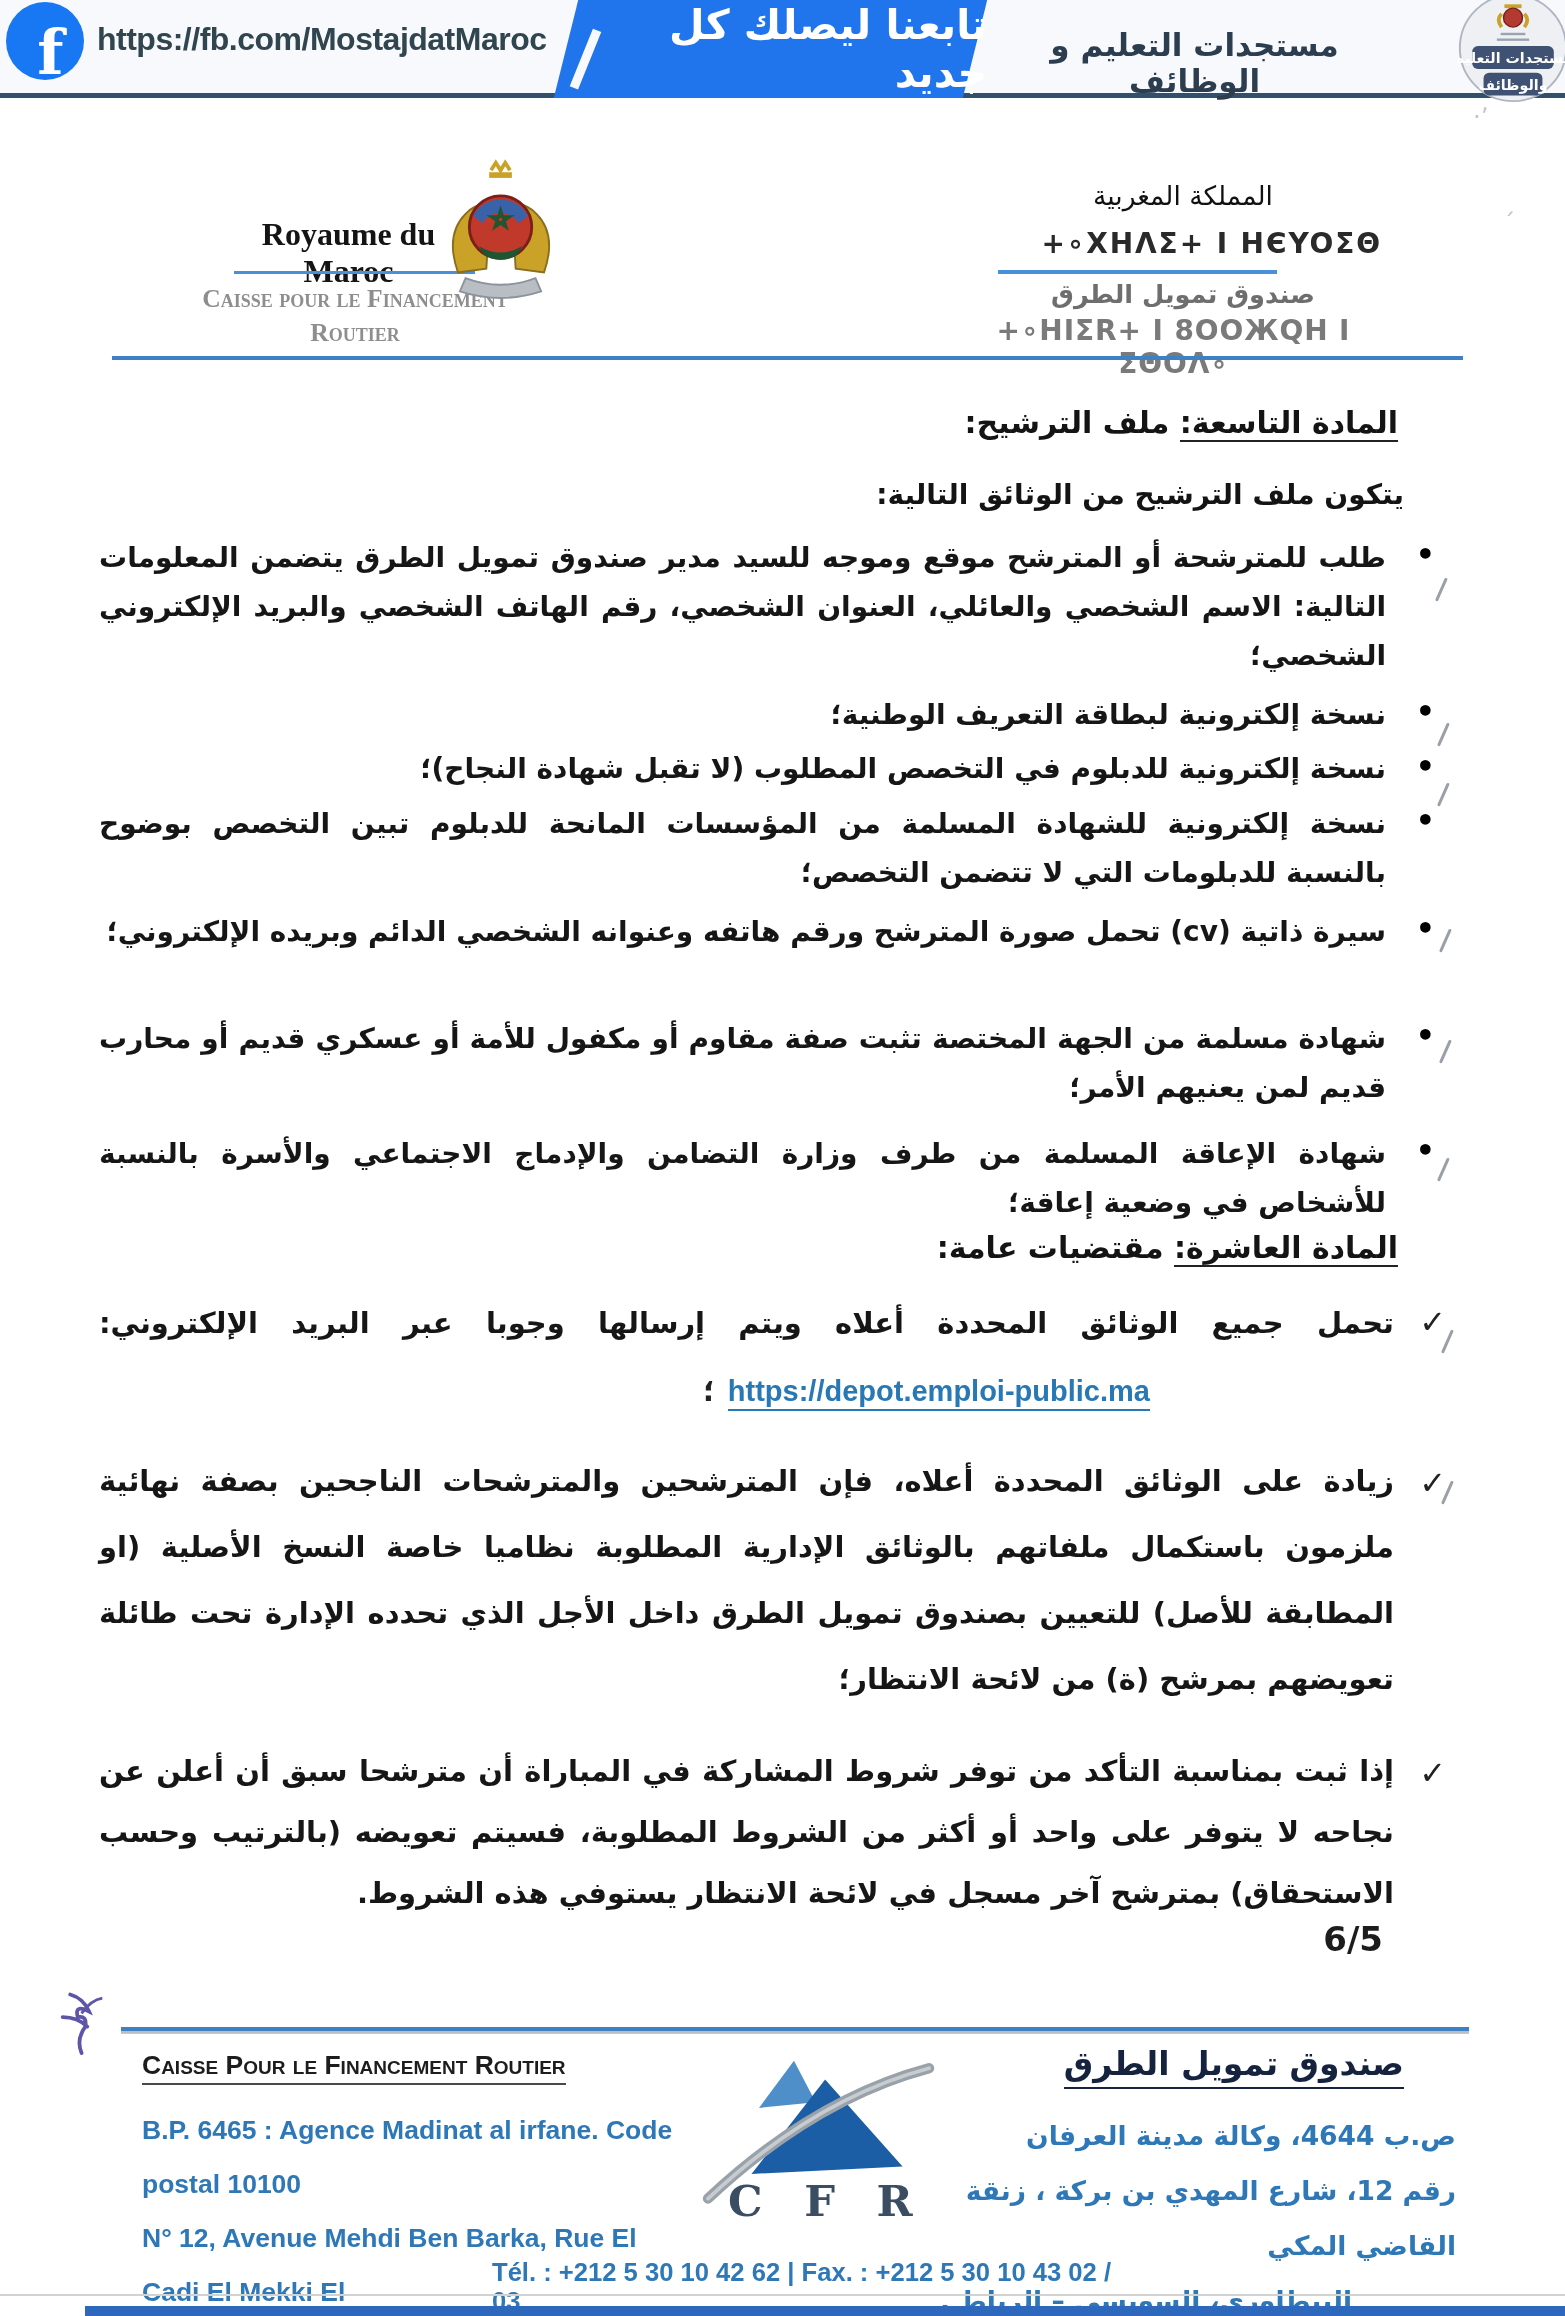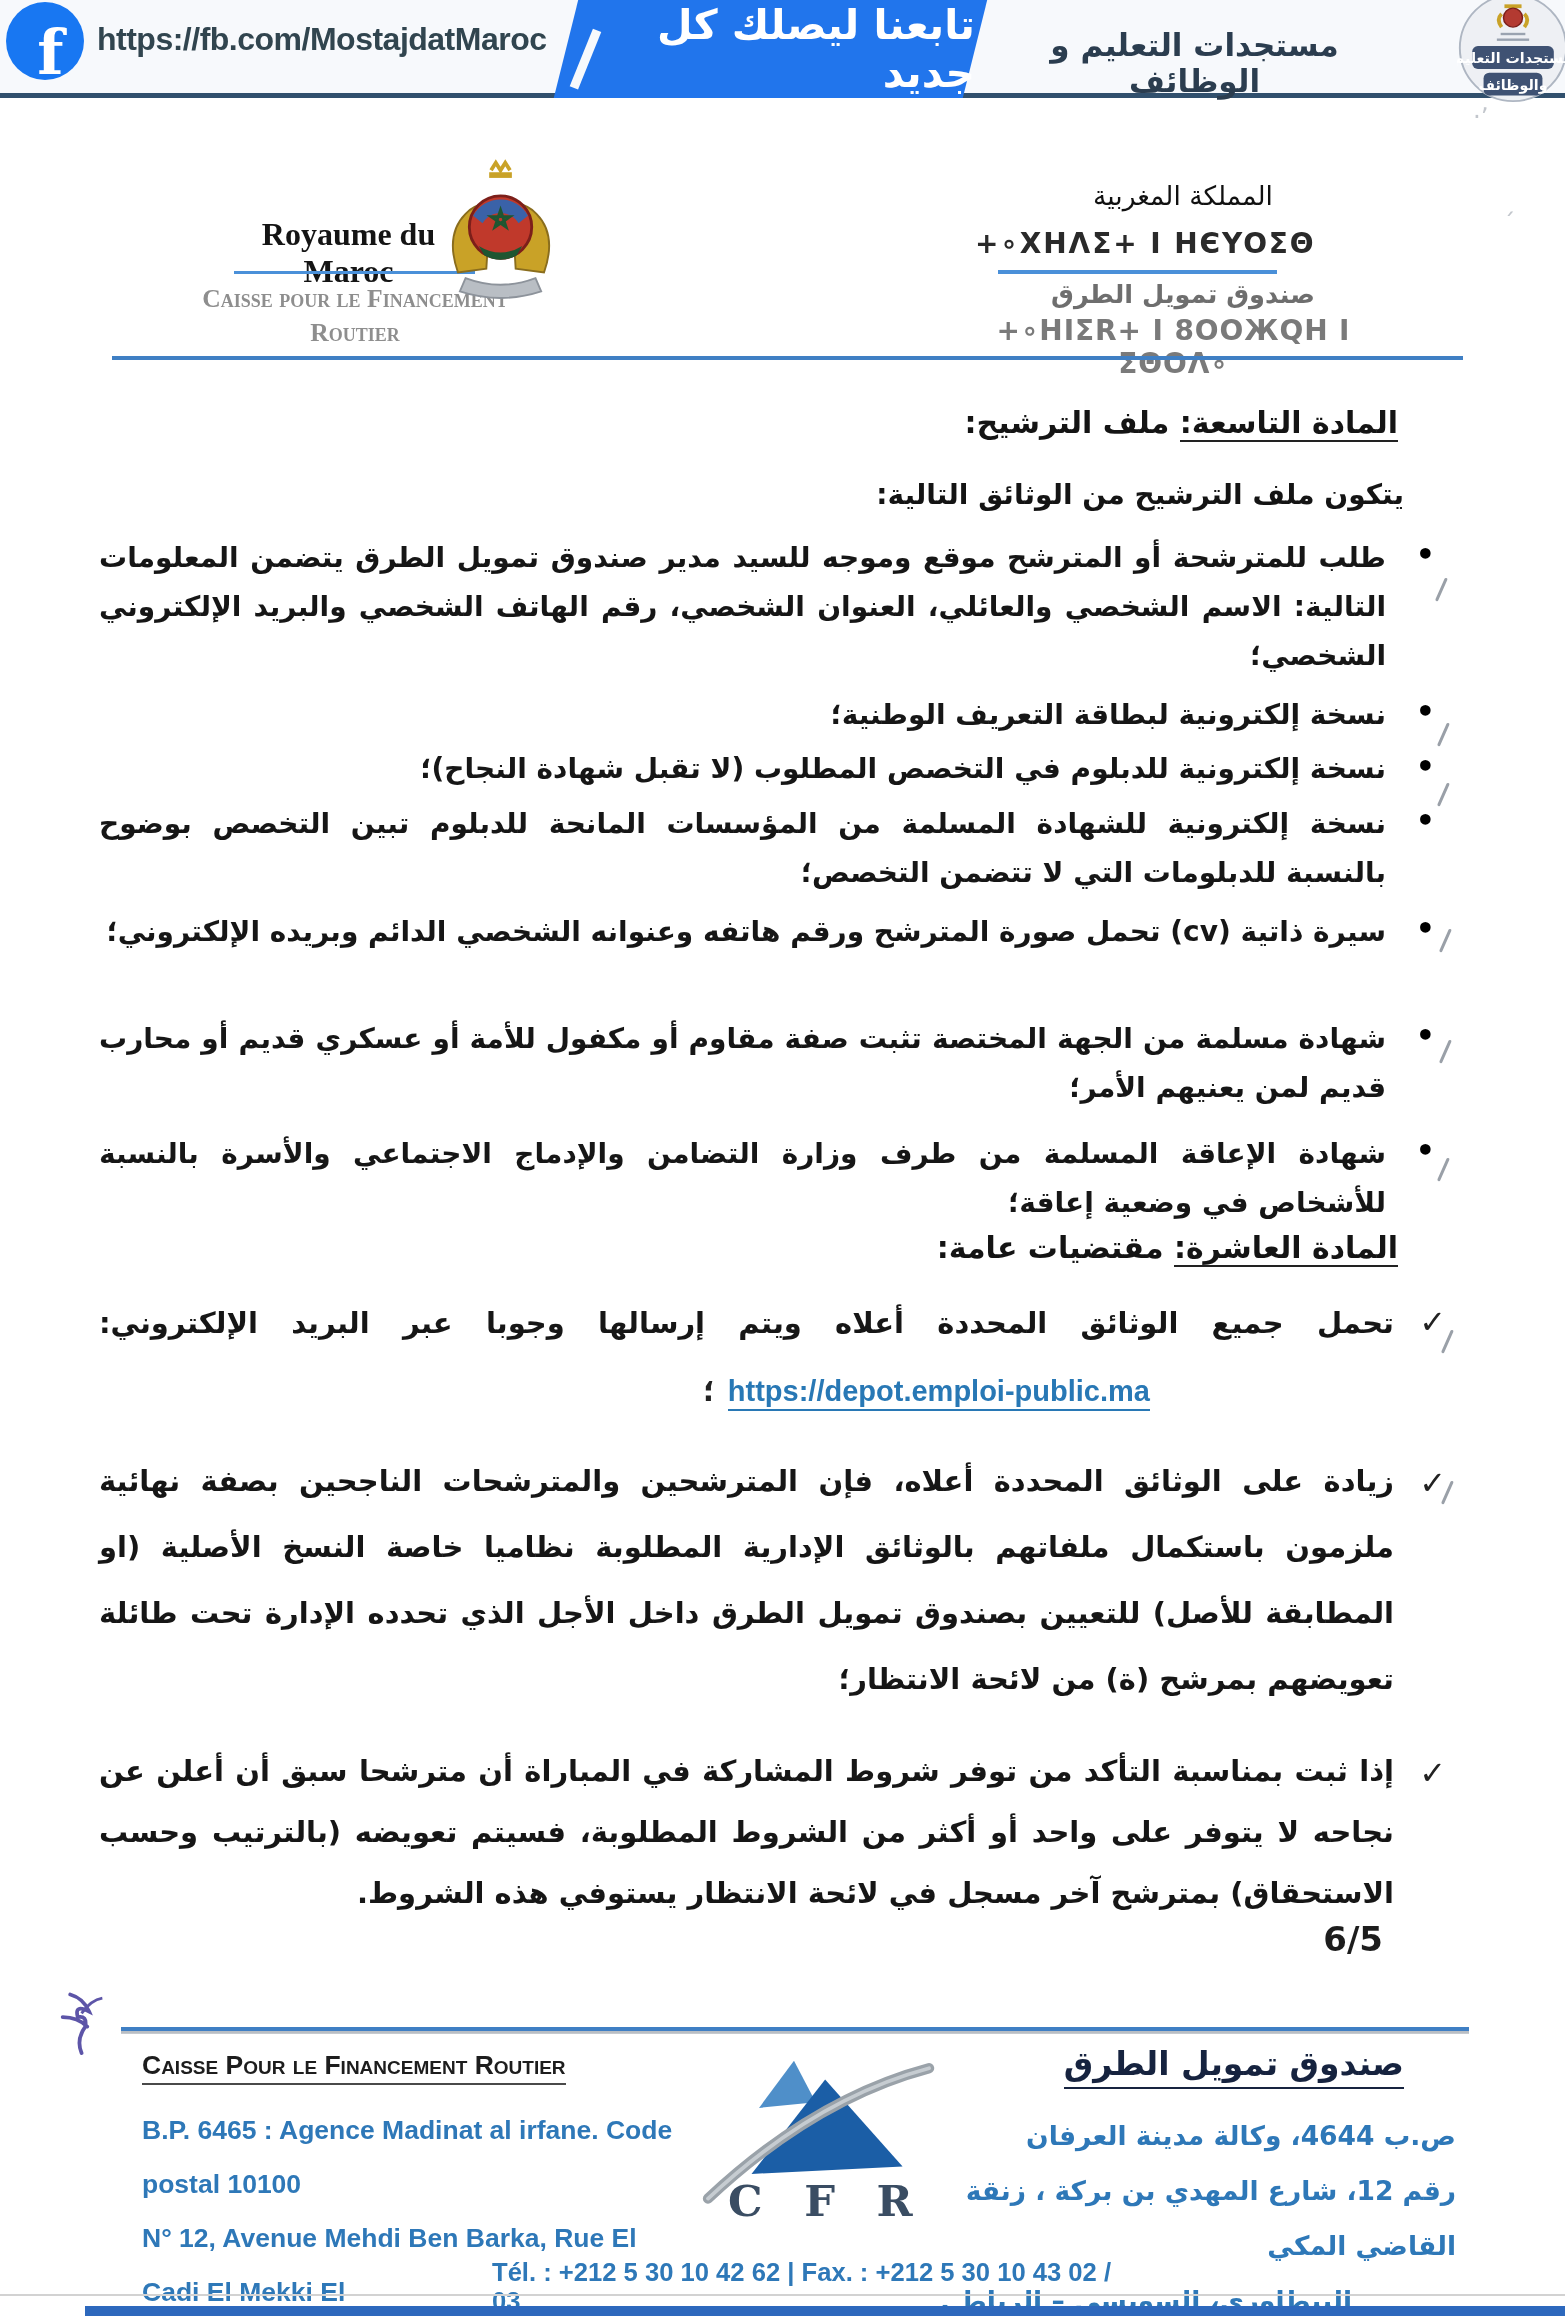--- a/index.html
+++ b/index.html
@@ -14,38 +14,38 @@
                border-radius:50%; background:#1877f2; display:flex; align-items:flex-end;
                justify-content:center; overflow:hidden; }
   .fb-f { color:#fff; font-family:"DejaVu Serif", serif; font-weight:bold;
           font-size:61px; line-height:55px; transform:translateX(5.7px); }
   .fb-url { position:absolute; left:97px; top:21px; font-family:"Liberation Sans",sans-serif;
             font-weight:bold; font-size:32px; color:#31454f; letter-spacing:-0.5px; }
   .banner { position:absolute; left:566px; top:0; width:409px; height:98px;
             background:#2175ec; transform:skewX(-14deg); }
   .banner-slash { position:absolute; left:581px; top:28px; width:8.5px; height:62px;
                   background:#f7f9fc; transform:rotate(22deg); z-index:2; }
-  .banner-label { position:absolute; left:566px; top:0; width:409px; height:98px;
+  .banner-label { position:absolute; left:578px; top:0; width:409px; height:98px;
                   display:flex; align-items:center; justify-content:center; z-index:3;
                   color:#ffffff; font-weight:bold; font-size:41px; direction:rtl; }
   .page-name { position:absolute; left:1005px; top:26.5px; width:379px; text-align:center;
                font-weight:bold; font-size:31px; color:#2b3d4f; direction:rtl; }
   .badge { position:absolute; left:1457px; top:-9.5px; width:112px; height:114px; z-index:6; }
 
   
   .rdm { position:absolute; left:220px; top:216px; width:257px; text-align:center;
          font-family:"Liberation Serif",serif; font-weight:bold; font-size:32px; color:#141414; }
   .rdm-line { position:absolute; left:234px; top:271px; width:241px; height:2.8px; background:#4a90d9; }
   .org-fr { position:absolute; left:194px; top:282px; width:322px; text-align:center;
             font-family:"Liberation Serif",serif; font-variant:small-caps; font-weight:bold;
             font-size:25.6px; color:#8e8e8e; line-height:34px; }
   .coa { position:absolute; left:437px; top:159px; }
   .kingdom-ar { position:absolute; left:1041px; top:180px; width:284px; text-align:center;
                 font-weight:normal; font-size:26.5px; color:#111; direction:rtl; }
-  .kingdom-tif { position:absolute; left:975px; top:227px; width:407px; text-align:left;
+  .kingdom-tif { position:absolute; left:975px; top:227px; width:407px; text-align:right;
                  font-size:28px; font-weight:bold; color:#2a2a2a; letter-spacing:1.9px; }
   .tif-line { position:absolute; left:998px; top:270px; width:279px; height:3.8px; background:#4a90d9; }
   .fund-ar { position:absolute; left:1041px; top:279px; width:284px; text-align:center;
              font-weight:bold; font-size:25.6px; color:#6e6e6e; direction:rtl; }
   .fund-tif { position:absolute; left:937px; top:314px; width:473px; text-align:center;
               font-size:28px; font-weight:bold; color:#7a7a7a; letter-spacing:0.9px; }
   .header-rule { position:absolute; left:112px; top:356px; width:1351px; height:3.8px; background:#3f7fc4; }
   .artifact { position:absolute; color:#c2c6cc; font-size:24.6px; }
 
   

